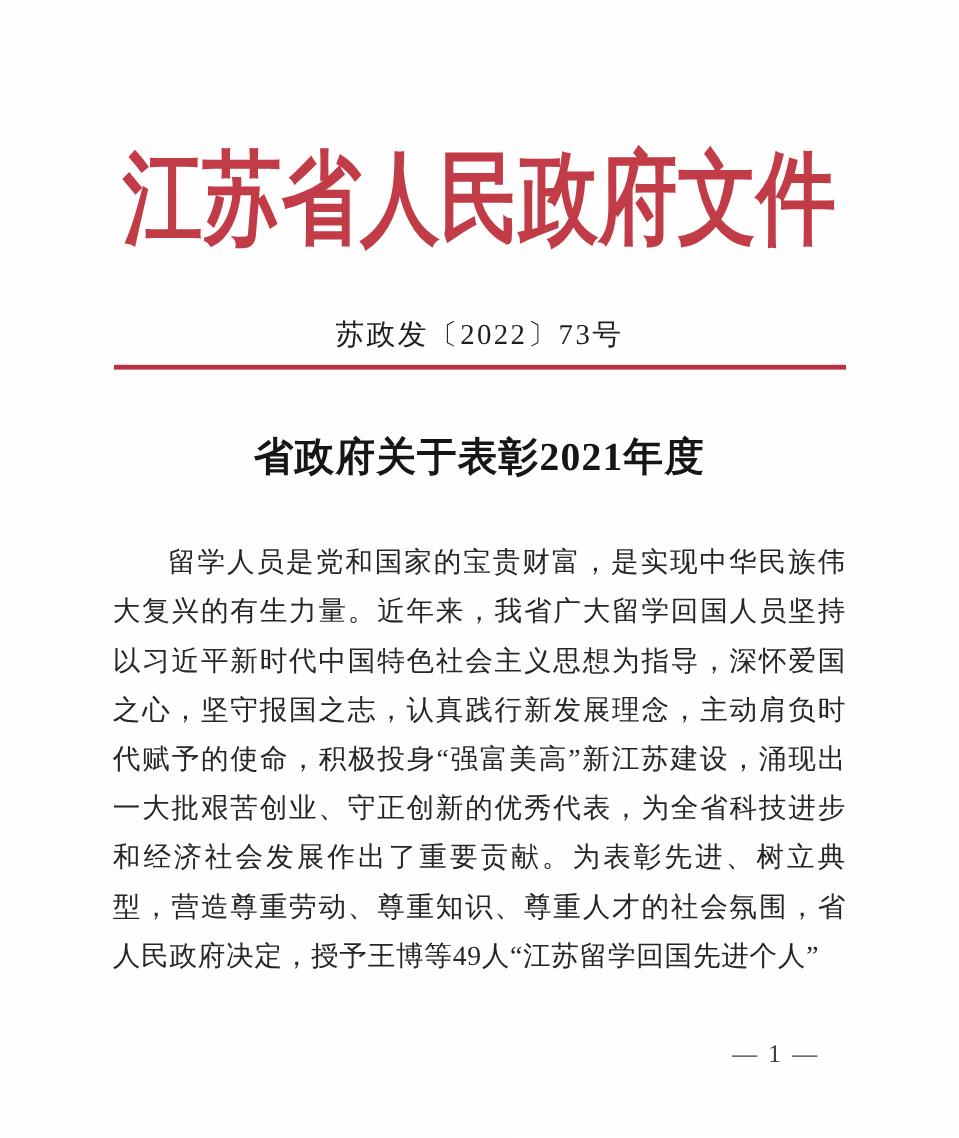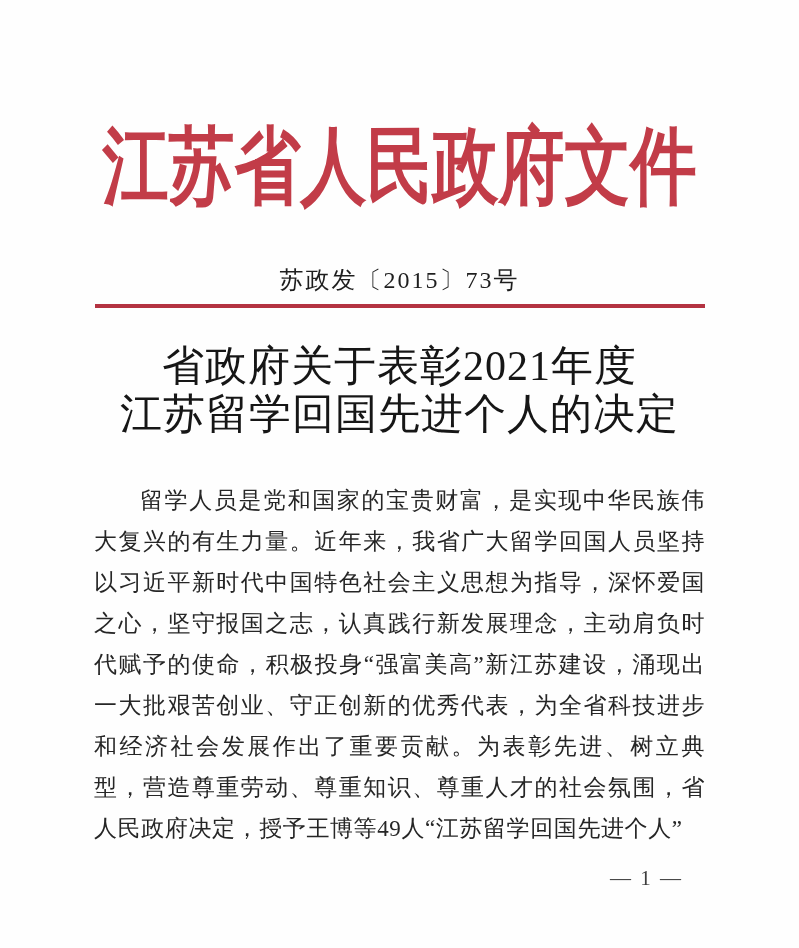--- a/index.html
+++ b/index.html
@@ -46,24 +46,24 @@
   
   .red-rule {
     width: 610px;
     height: 4px;
     margin: 8px auto 0 auto;
     background: var(--rule-red, #b43341);
   }
 
   
   .doc-title {
-    margin-top: 34px;
+    margin-top: 50px;
     text-align: center;
-    font-size: 42px;
-    font-weight: normal;
+    font-size: 33px;
+    font-weight: bold;
     line-height: 48px;
     letter-spacing: 1px;
     color: #161616;
   }
 
   
   .body-text {
     margin: 42px auto 0 auto;
     width: 611px;
     font-size: 23px;
@@ -93,27 +93,26 @@
     white-space: nowrap;
   }
 </style>
 </head>
 <body>
 
 <div class="page">
 
   <div class="masthead">江苏省人民政府文件</div>
 
-  <div class="doc-number">苏政发〔2015〕73号</div>
+  <div class="doc-number">苏政发〔2022〕73号</div>
 
   <div class="red-rule"></div>
 
   <div class="doc-title">
     <div class="title-line">省政府关于表彰2021年度</div>
-    <div class="title-line">江苏留学回国先进个人的决定</div>
   </div>
 
   <div class="body-text">
     <p class="paragraph">留学人员是党和国家的宝贵财富，是实现中华民族伟大复兴的有生力量。近年来，我省广大留学回国人员坚持以习近平新时代中国特色社会主义思想为指导，深怀爱国之心，坚守报国之志，认真践行新发展理念，主动肩负时代赋予的使命，积极投身“强富美高”新江苏建设，涌现出一大批艰苦创业、守正创新的优秀代表，为全省科技进步和经济社会发展作出了重要贡献。为表彰先进、树立典型，营造尊重劳动、尊重知识、尊重人才的社会氛围，省人民政府决定，授予王博等49人“江苏留学回国先进个人”</p>
   </div>
 
   <div class="page-number">— 1 —</div>
 
 </div>
 

